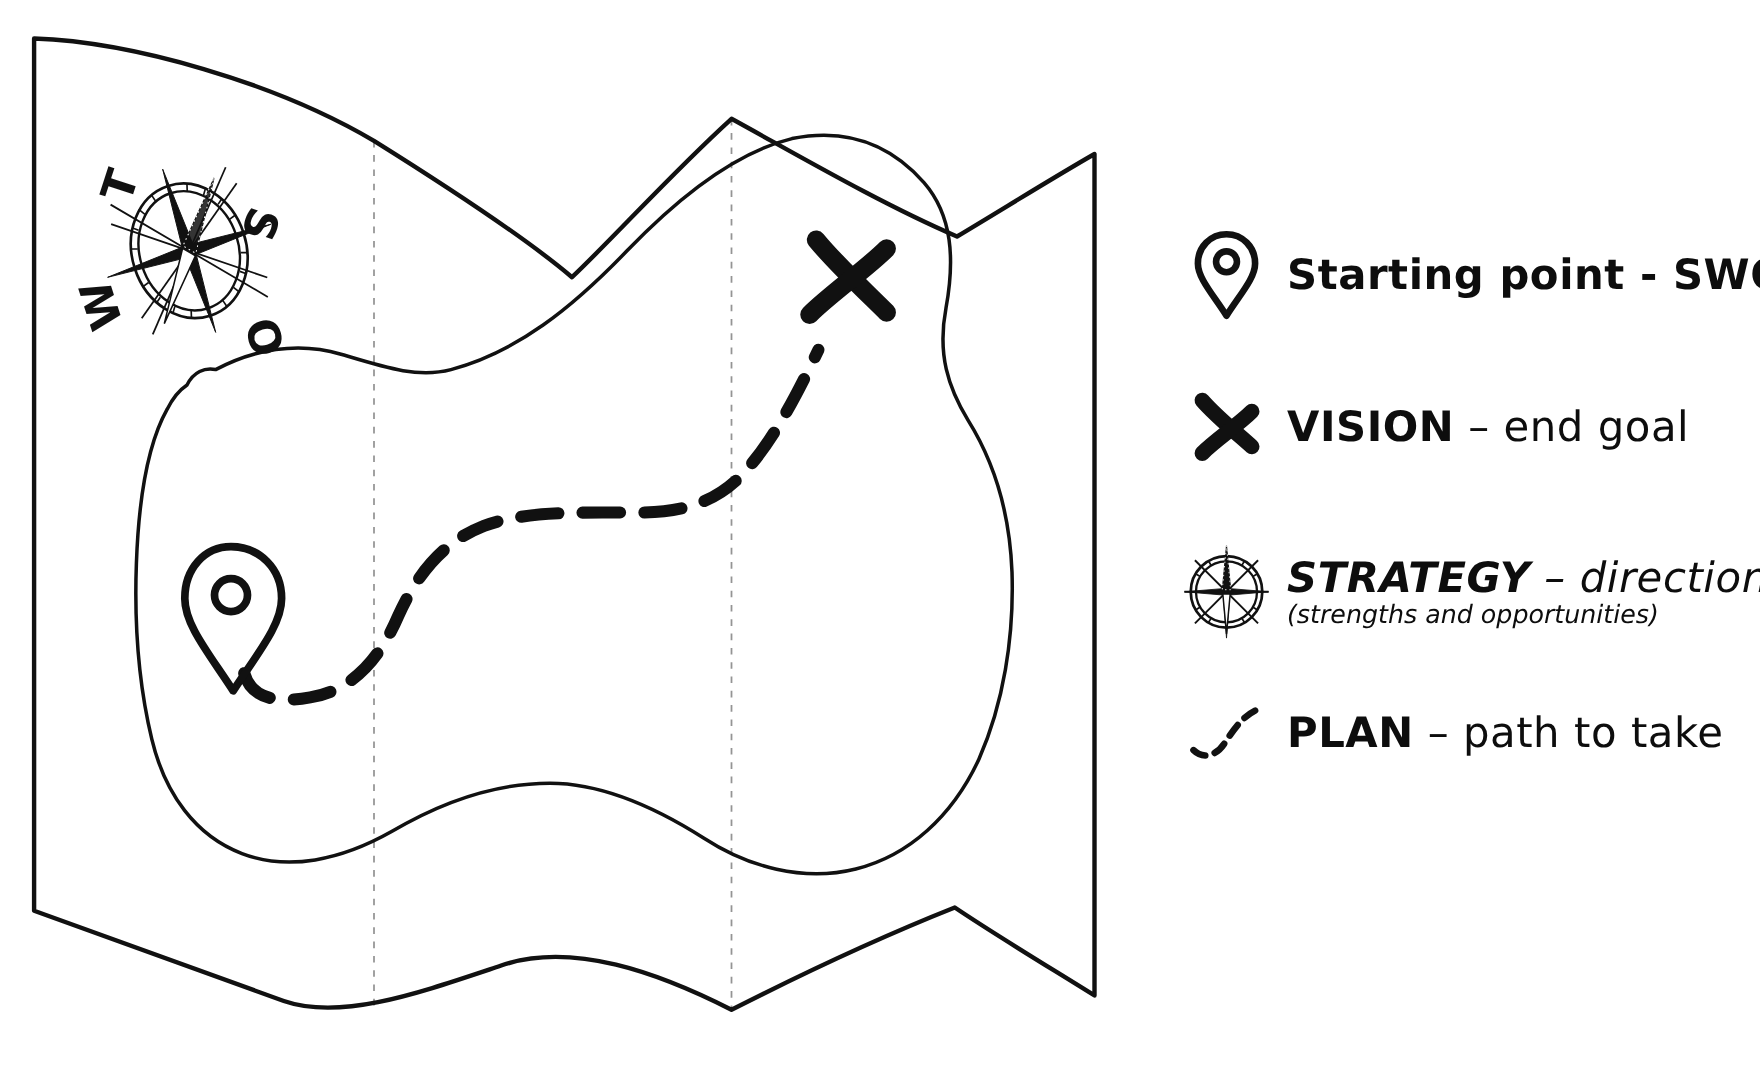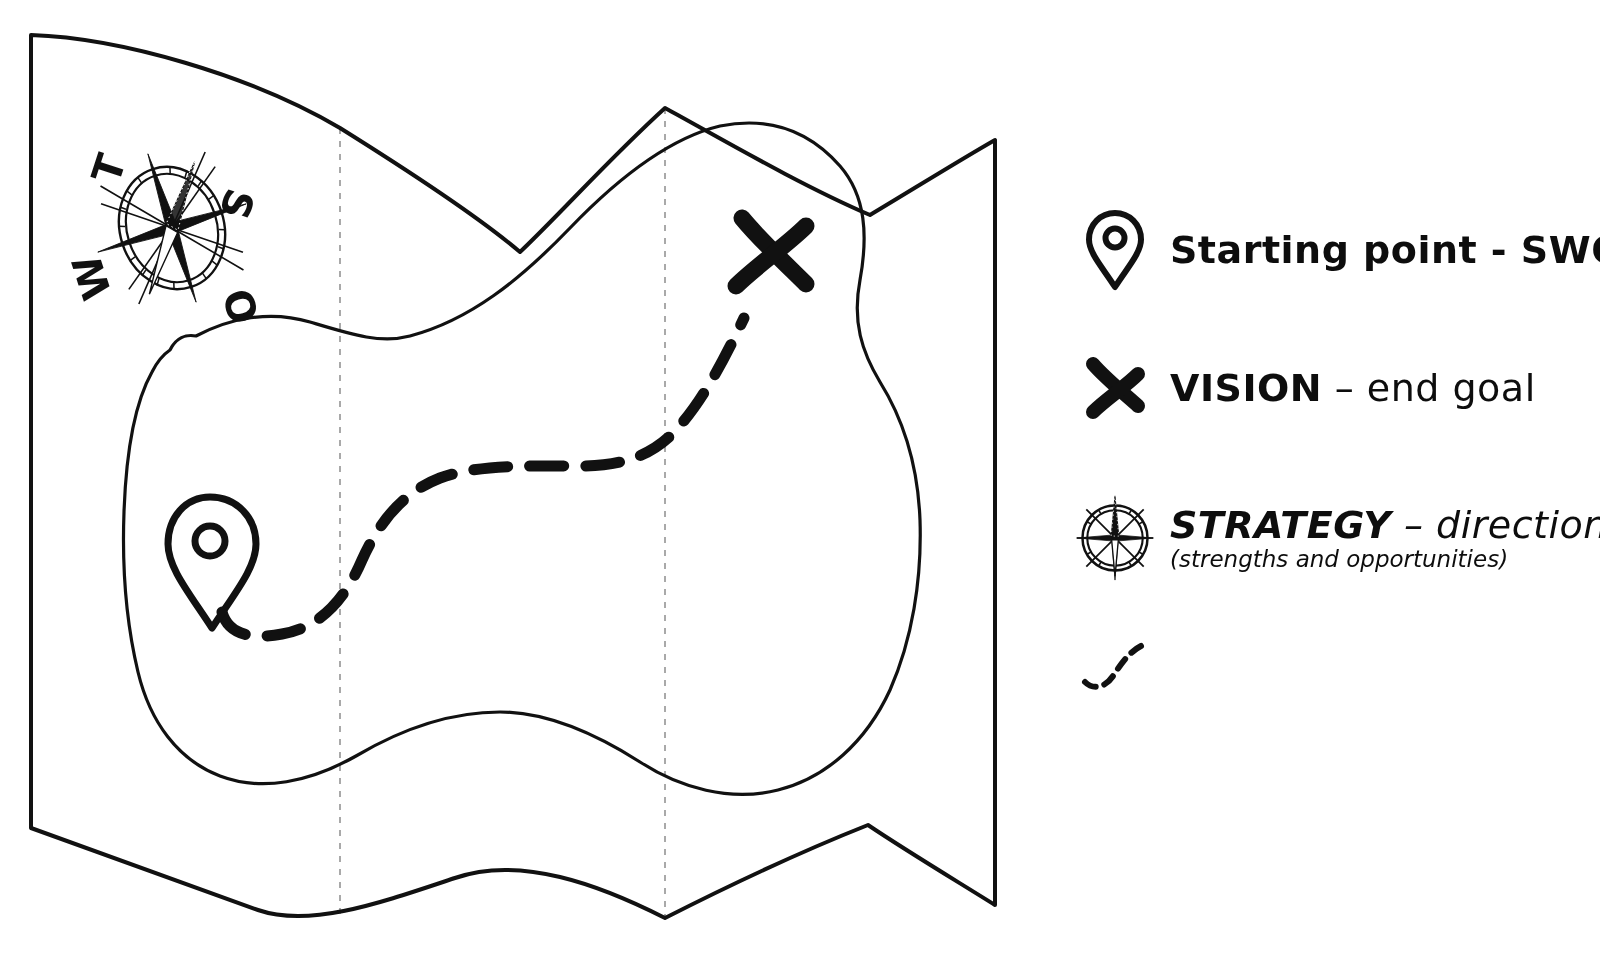--- a/index.html
+++ b/index.html
@@ -276,16 +276,21 @@
         <div class="lg-sub">(strengths and opportunities)</div>
       </div>
     </div>
 
     <div class="legend-row" id="row-plan">
       <div class="legend-icon">
         <svg width="76" height="56" viewBox="0 0 76 56">
           <path class="ink" d="M8,44 C16,52 28,50 36,38 C44,26 52,14 64,8" stroke-width="6" stroke-linecap="round" stroke-dasharray="12 9"></path>
         </svg>
       </div>
+      <div class="legend-text">
+        <div class="lg-title">
+          <span>PLAN</span><span class="reg"> – path to take</span>
+        </div>
+      </div>
     </div>
 
   </div>
 </div>
 
 </body></html>

